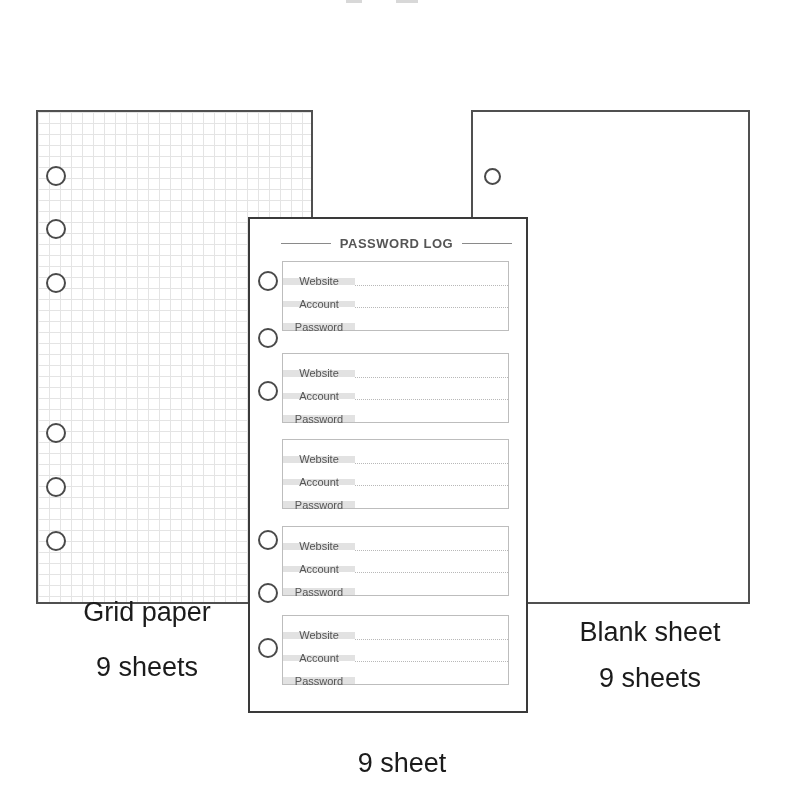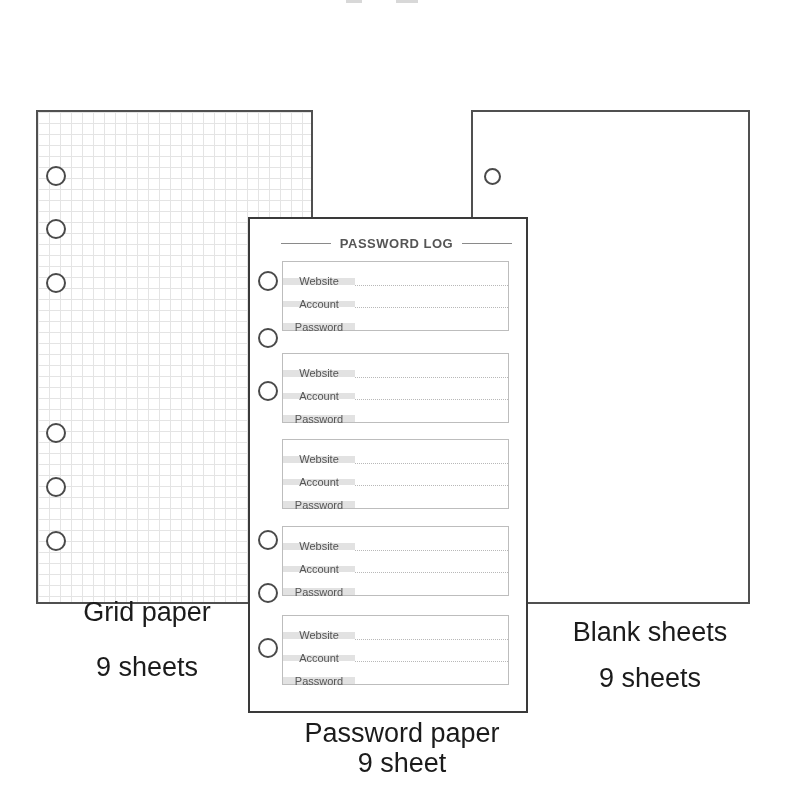--- a/index.html
+++ b/index.html
@@ -171,18 +171,17 @@
 
   <div class="hole" style="left:258px;top:271px;"></div>
   <div class="hole" style="left:258px;top:328px;"></div>
   <div class="hole" style="left:258px;top:381px;"></div>
   <div class="hole" style="left:258px;top:530px;"></div>
   <div class="hole" style="left:258px;top:583px;"></div>
   <div class="hole" style="left:258px;top:638px;"></div>
 
   <div class="caption cap-grid-1">Grid paper</div>
   <div class="caption cap-grid-2">9 sheets</div>
-  <div class="caption cap-blank-1">Blank sheets</div>
+  <div class="caption cap-blank-1">Blank sheet</div>
   <div class="caption cap-blank-2">9 sheets</div>
-  <div class="caption cap-pw-1">Password paper</div>
   <div class="caption cap-pw-2">9 sheet</div>
 
 </div>
 
 </body></html>

